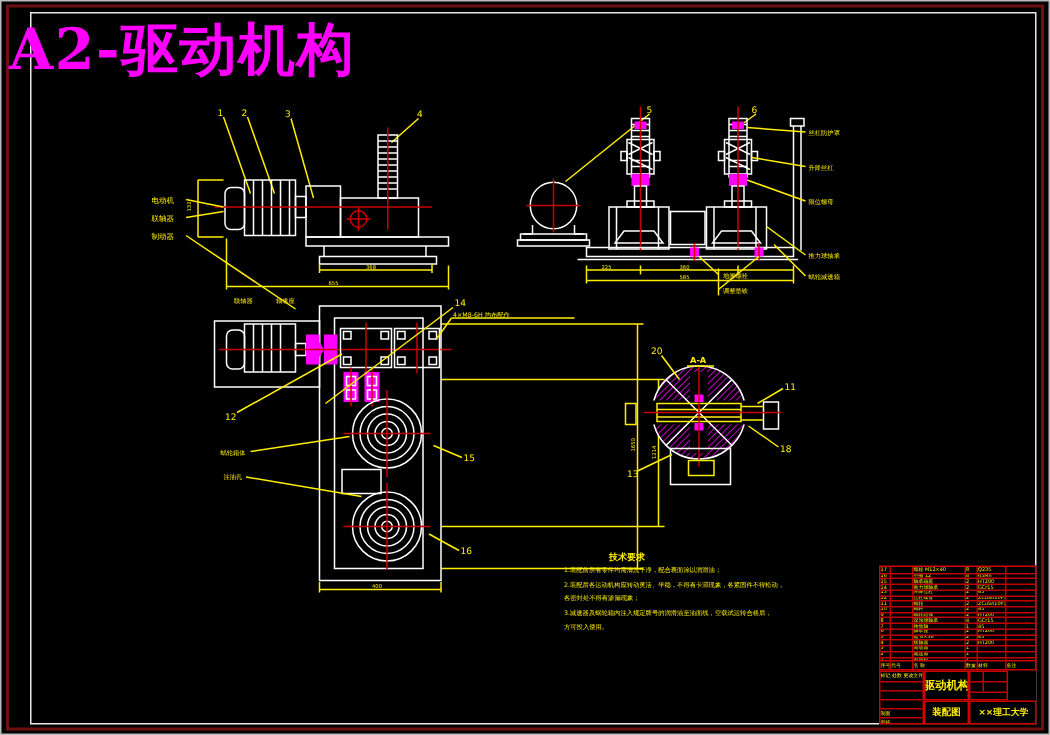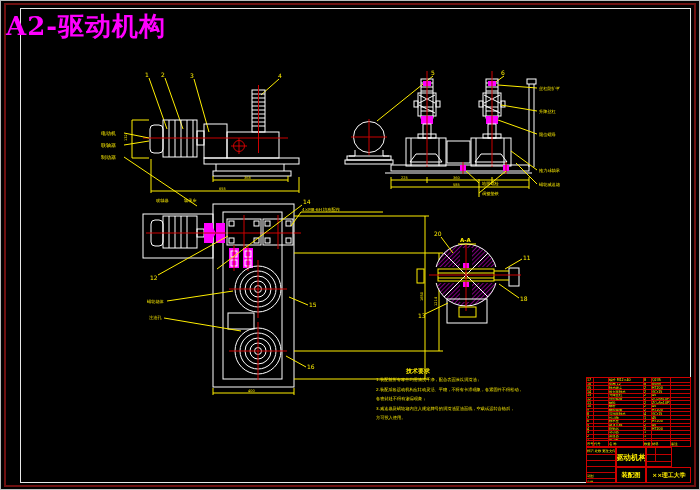--- a/index.html
+++ b/index.html
@@ -1,21 +1,21 @@
 <!DOCTYPE html>
 <html><head>
 <meta charset="utf-8">
 <style>
   html,body{margin:0;padding:0;background:#222;}
   .stage{position:relative;width:700px;height:490px;background:#000;overflow:hidden;
          font-family:"DejaVu Sans",sans-serif;border:1px solid #bbb;box-sizing:border-box;}
   .frame-red{position:absolute;left:3px;top:2px;width:692px;height:484px;border:2px solid #6e1010;box-sizing:border-box;}
   .frame-white{position:absolute;left:19px;top:7px;width:671px;height:475px;border:1px solid #e8e8e8;box-sizing:border-box;}
   .big-title{position:absolute;left:5px;top:12px;font-family:"DejaVu Serif",serif;font-weight:bold;
-             font-size:26px;line-height:1.05;color:#ff00ff;letter-spacing:1px;white-space:nowrap;}
+             font-size:38px;line-height:1.05;color:#ff00ff;letter-spacing:1px;white-space:nowrap;}
   svg{position:absolute;left:0;top:0;}
   svg text{font-family:"DejaVu Sans",sans-serif;}
   .ty{fill:#ffee00;}
   .notes{position:absolute;left:375px;top:366px;width:178px;color:#ffee00;}
   .notes .hd{font-size:6px;font-weight:bold;margin-left:30px;margin-bottom:1px;}
   .notes .ln{font-size:10px;transform:scale(0.42);transform-origin:0 0;white-space:nowrap;height:9.5px;}
   
   .tblock{position:absolute;left:585px;top:376px;width:105px;height:106px;background:#000;}
   .bom{position:absolute;left:0;top:0;width:105px;height:64px;border:1px solid #d00000;box-sizing:border-box;overflow:hidden;}
   .bomrow{display:flex;height:3.72px;border-top:1px solid #c00000;box-sizing:border-box;}

